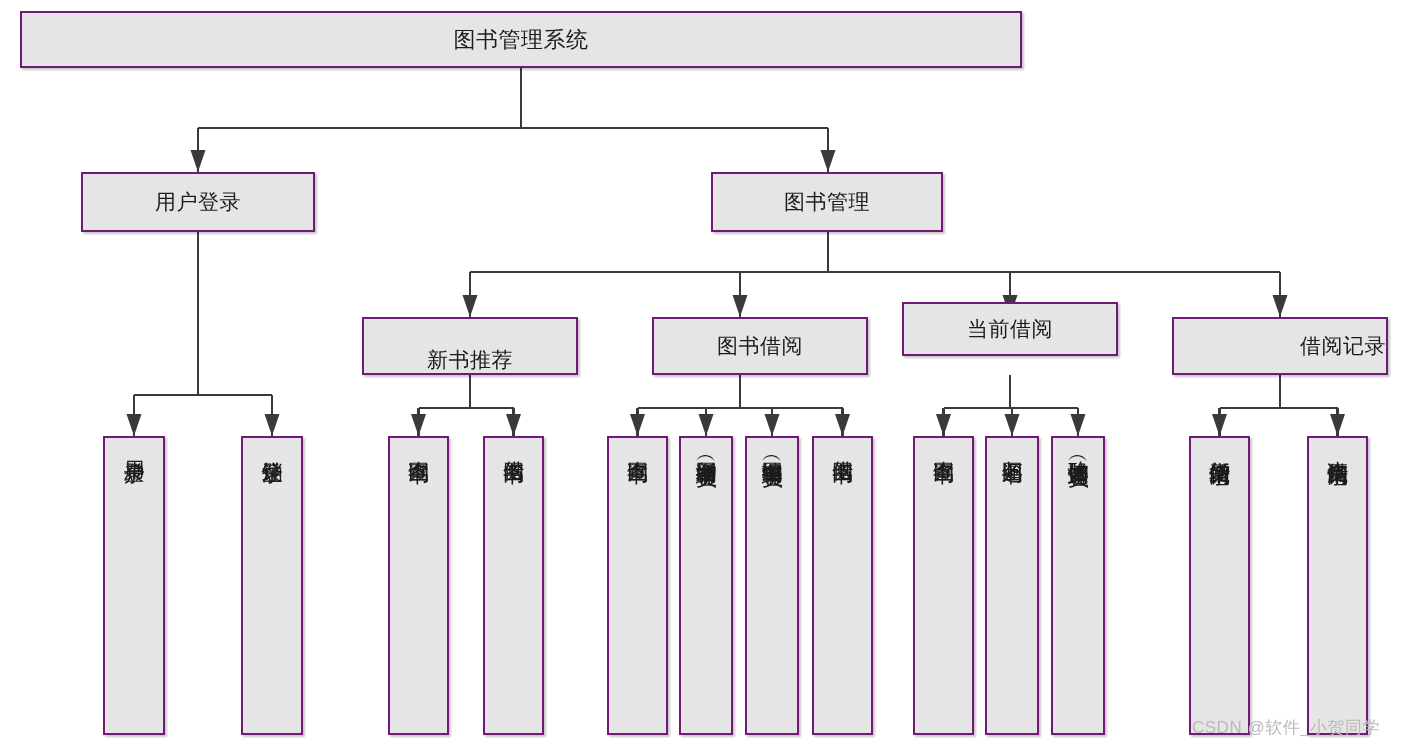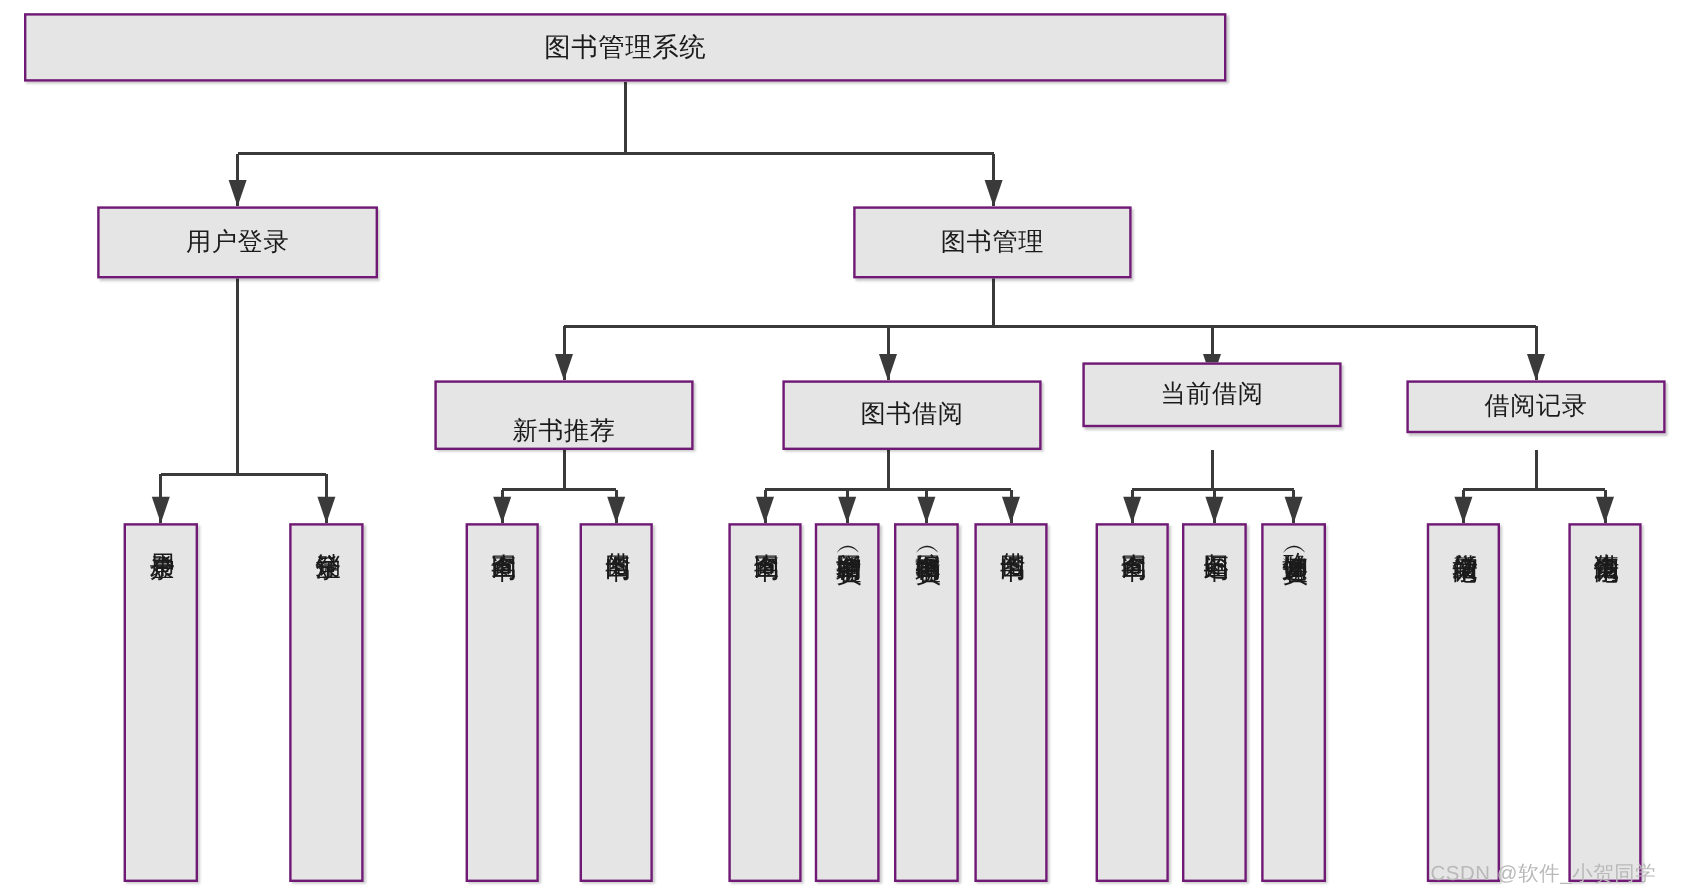--- a/index.html
+++ b/index.html
@@ -140,21 +140,21 @@
       </div>
       <div class="node horizontal" style="left: 362px; top: 317px; width: 216px; height: 58px; align-items: flex-end;">
         <span class="node-label">新书推荐</span>
       </div>
       <div class="node horizontal" style="left: 632px; top: 317px; width: 216px; height: 58px; margin-left: 20px;">
         <span class="node-label">图书借阅</span>
       </div>
       <div class="node horizontal" style="left: 902px; top: 302px; width: 216px; height: 54px;">
         <span class="node-label">当前借阅</span>
       </div>
-      <div class="node horizontal" style="left: 1172px; top: 317px; width: 216px; height: 44px;">
+      <div class="node horizontal" style="left: 1172px; top: 317px; width: 216px; height: 58px; justify-content: flex-end;">
         <span class="node-label">借阅记录</span>
       </div>
       <div class="node vertical" style="left: 103px; top: 436px; width: 62px; height: 299px;">
         <span class="node-label">用户登录</span>
       </div>
       <div class="node vertical" style="left: 241px; top: 436px; width: 62px; height: 299px;">
         <span class="node-label">注销登录</span>
       </div>
       <div class="node vertical" style="left: 388px; top: 436px; width: 61px; height: 299px;">
         <span class="node-label">查询图书</span>

